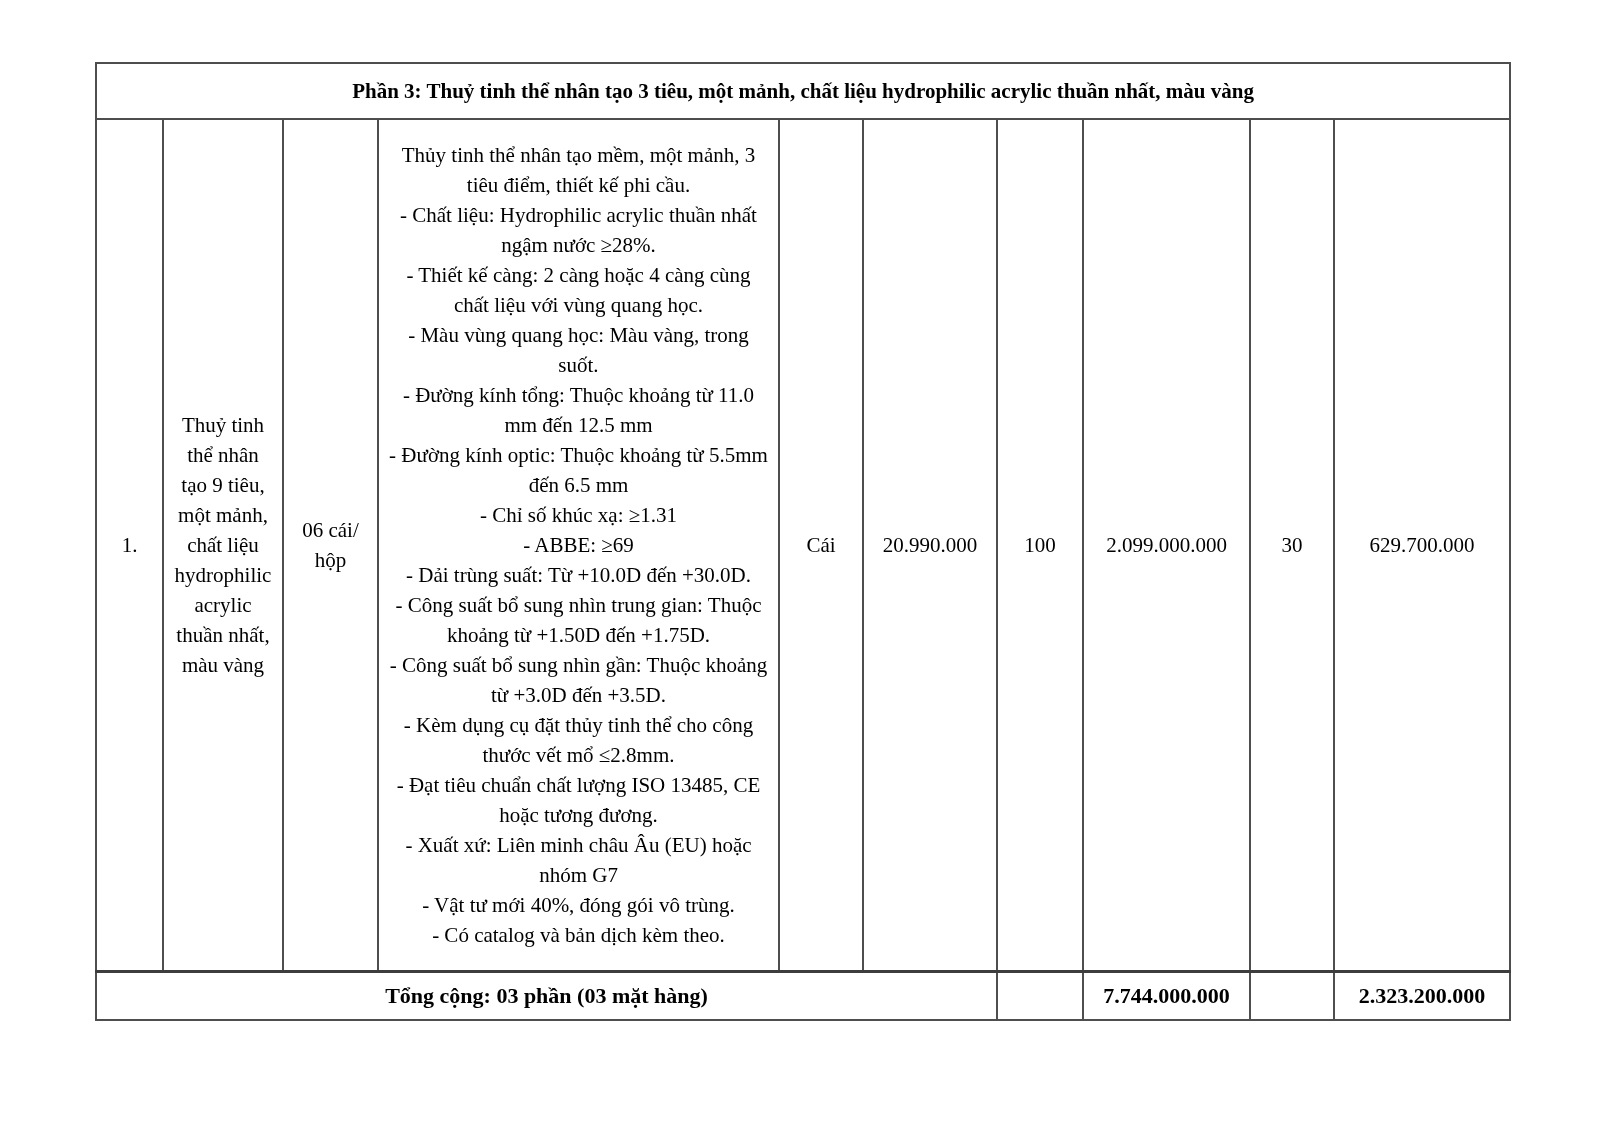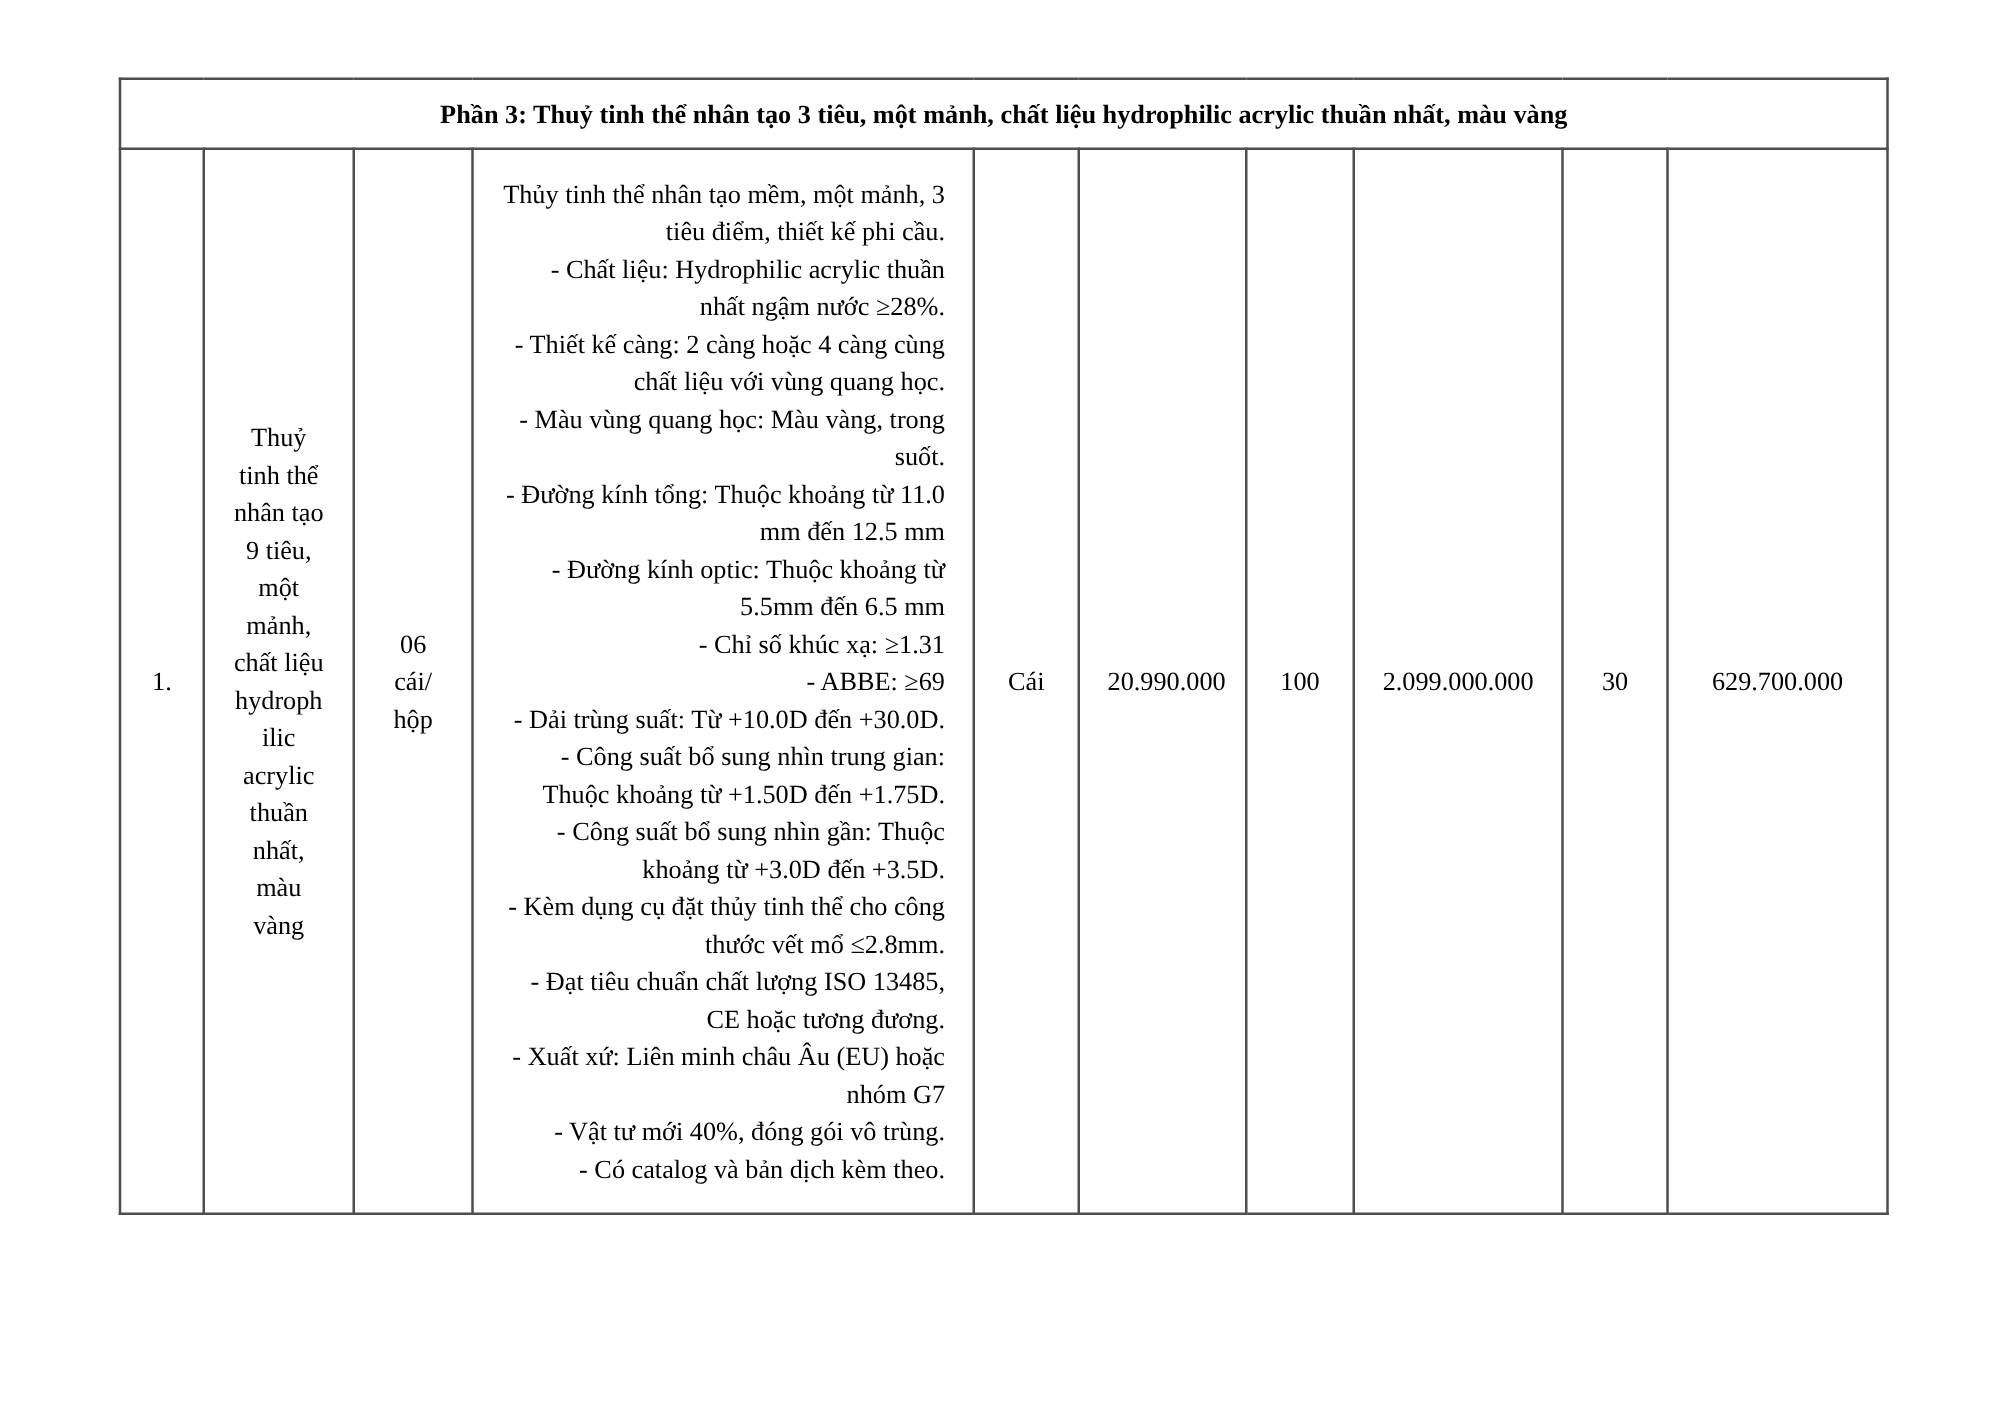--- a/index.html
+++ b/index.html
@@ -19,42 +19,42 @@
     width: 1414px;
     border-collapse: collapse;
     table-layout: fixed;
   }
   table.doc-table td {
     border: 2px solid #4e4e4e;
     font-size: 21px;
     line-height: 30px;
     vertical-align: middle;
     text-align: center;
-    padding: 2px 22px;
+    padding: 2px 8px;
     overflow: hidden;
   }
   td.section-cell {
     font-weight: bold;
     text-align: left;
     font-size: 22.5px;
     height: 56px;
     padding-left: 11px;
   }
   td.name-cell {
     padding: 0 12px;
     overflow-wrap: anywhere;
   }
   td.desc-cell {
     text-align: justify;
     vertical-align: top;
     padding: 2px 10px 4px 10px;
     height: 852px;
     font-size: 21.5px;
   }
-  td.desc-cell p { margin: 0; text-align: right; }
+  td.desc-cell p { margin: 0; }
   tr.total-row td {
     height: 49px;
     border-top: 3px solid #3d3d3d;
     font-weight: bold;
     font-size: 22px;
   }
 </style>
 </head>
 <body>
 
@@ -97,14 +97,21 @@
           <p>- Vật tư mới 40%, đóng gói vô trùng.</p>
           <p>- Có catalog và bản dịch kèm theo.</p>
         </td>
       <td>Cái</td>
       <td>20.990.000</td>
       <td>100</td>
       <td>2.099.000.000</td>
       <td>30</td>
       <td>629.700.000</td>
     </tr>
+    <tr class="total-row">
+      <td colspan="6">Tổng cộng: 03 phần (03 mặt hàng)</td>
+      <td></td>
+      <td>7.744.000.000</td>
+      <td></td>
+      <td>2.323.200.000</td>
+    </tr>
   </tbody>
 </table>
 
 </body></html>

